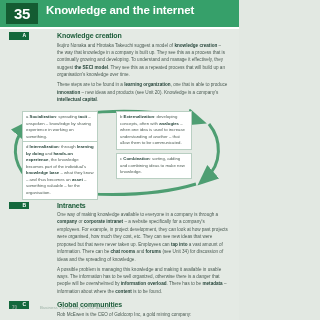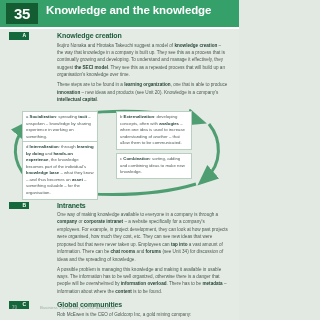--- a/index.html
+++ b/index.html
@@ -65,21 +65,21 @@
   .folio{position:absolute;left:12px;top:0;font-size:4.6px;color:#8fa79a;font-weight:bold;}
   .book{position:absolute;left:40px;top:0;font-size:4.4px;color:#9bb0a4;}
 </style>
 </head>
 <body>
 
 <div class="page">
 
   <div class="header">
     <div class="unit-num">35</div>
-    <div class="unit-title">Knowledge and the knowledge</div>
+    <div class="unit-title">Knowledge and the internet</div>
   </div>
   <div class="header-rule"></div>
 
   <div class="body">
 
     <div class="sec" style="margin-top:5px;">
       <div class="sec-marker">A</div>
       <div class="sec-head">Knowledge creation</div>
       <div class="sec-body">
         <p>Ikujiro Nonaka and Hirotaka Takeuchi suggest a model of <b>knowledge creation</b> – the way that knowledge in a company is built up. They see this as a process that is continually growing and developing. To understand and manage it effectively, they suggest <b>the SECI model</b>. They see this as a repeated process that will build up an organisation's knowledge over time.</p>

